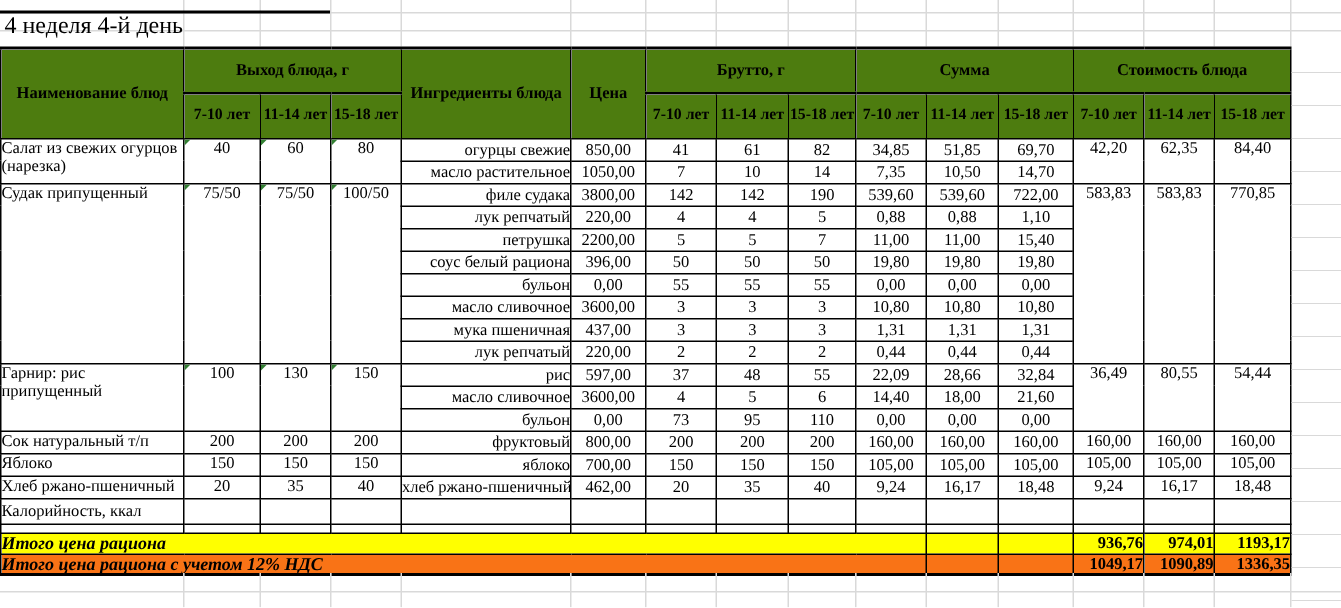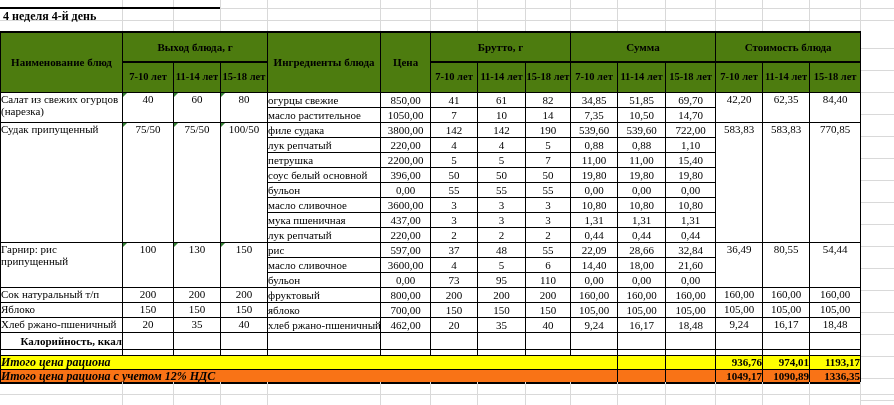--- a/index.html
+++ b/index.html
@@ -18,41 +18,41 @@
       linear-gradient(#d9d9d9,#d9d9d9),linear-gradient(#d9d9d9,#d9d9d9),
       linear-gradient(#d9d9d9,#d9d9d9),linear-gradient(#d9d9d9,#d9d9d9),
       linear-gradient(#d9d9d9,#d9d9d9),linear-gradient(#d9d9d9,#d9d9d9),
       linear-gradient(#d9d9d9,#d9d9d9);
     background-size:1px 100%,1px 100%,1px 100%,1px 100%,1px 100%,1px 100%,1px 100%,1px 100%,1px 100%,1px 100%,1px 100%,1px 100%,1px 100%,1px 100%,1px 100%;
     background-position:122px 0,173px 0,220px 0,267px 0,380px 0,430px 0,477px 0,525px 0,570px 0,617px 0,665px 0,715px 0,762px 0,809px 0,860px 0;
   }
   .top-strip{position:absolute;top:0;left:0;width:894px;height:31px;}
   .hline{position:absolute;left:0;width:894px;height:1px;background:#d9d9d9;}
   .title-border{position:absolute;top:7px;left:0;width:220px;height:2px;background:#000;}
-  .sheet-title{position:absolute;top:9px;left:3px;font-size:12px;font-weight:bold;white-space:nowrap;text-align:right;}
+  .sheet-title{position:absolute;top:9px;left:3px;font-size:16px;font-weight:normal;white-space:nowrap;text-align:right;}
   .right-margin{position:absolute;top:27px;left:861px;width:33px;height:378px;
     background:repeating-linear-gradient(to bottom,transparent 0,transparent 21px,#d9d9d9 21px,#d9d9d9 22px);}
   .bottom-margin{position:absolute;top:382px;left:0;width:894px;height:23px;}
   .bottom-margin .hline{top:12px;}
   
   table.main{
     position:absolute;top:31px;left:0;width:860px;
     border-collapse:collapse;table-layout:fixed;
     font-size:11px;line-height:12px;
   }
   table.main th,table.main td{border:1px solid #000;padding:0;overflow:hidden;position:relative;}
   table.main thead th{border-top:2px solid #000;font-weight:bold;text-align:center;vertical-align:middle;background:#4d7c0f;}
   th.age{font-size:10.5px;}
   tbody tr:last-child td{border-bottom:2px solid #000;}
   td.dish{text-align:left;vertical-align:top;padding:1px 2px 0 3px;}
   td.qty{text-align:center;vertical-align:top;padding-top:1px;}
-  td.ing{text-align:left;vertical-align:middle;padding-left:3px;white-space:nowrap;}
+  td.ing{text-align:right;vertical-align:middle;padding-left:3px;white-space:nowrap;}
   td.num{text-align:center;vertical-align:middle;}
   td.cost{text-align:center;vertical-align:top;padding-top:1px;}
-  td.lbl{text-align:right;vertical-align:middle;font-weight:bold;padding-left:3px;white-space:nowrap;}
+  td.lbl{text-align:left;vertical-align:middle;font-weight:normal;padding-left:3px;white-space:nowrap;}
   td.tlabel{text-align:left;vertical-align:middle;font-weight:bold;font-style:italic;font-size:12px;padding-left:3px;white-space:nowrap;}
   td.tval{text-align:right;vertical-align:middle;font-weight:bold;padding-right:3px;}
   tr.tiny td{line-height:0;font-size:1px;}
   
   td.tri::before{content:"";position:absolute;top:0;left:0;width:0;height:0;
     border-top:4px solid var(--tri,#338033);border-right:4px solid transparent;}
 </style>
 </head>
 <body>
 
@@ -167,21 +167,21 @@
           <td class="ing">петрушка</td>
           <td class="num">2200,00</td>
           <td class="num">5</td>
           <td class="num">5</td>
           <td class="num">7</td>
           <td class="num">11,00</td>
           <td class="num">11,00</td>
           <td class="num">15,40</td>
         </tr>
         <tr style="height: 15px;">
-          <td class="ing">соус белый основной</td>
+          <td class="ing">соус белый рациона</td>
           <td class="num">396,00</td>
           <td class="num">50</td>
           <td class="num">50</td>
           <td class="num">50</td>
           <td class="num">19,80</td>
           <td class="num">19,80</td>
           <td class="num">19,80</td>
         </tr>
         <tr style="height: 15px;">
           <td class="ing">бульон</td>

